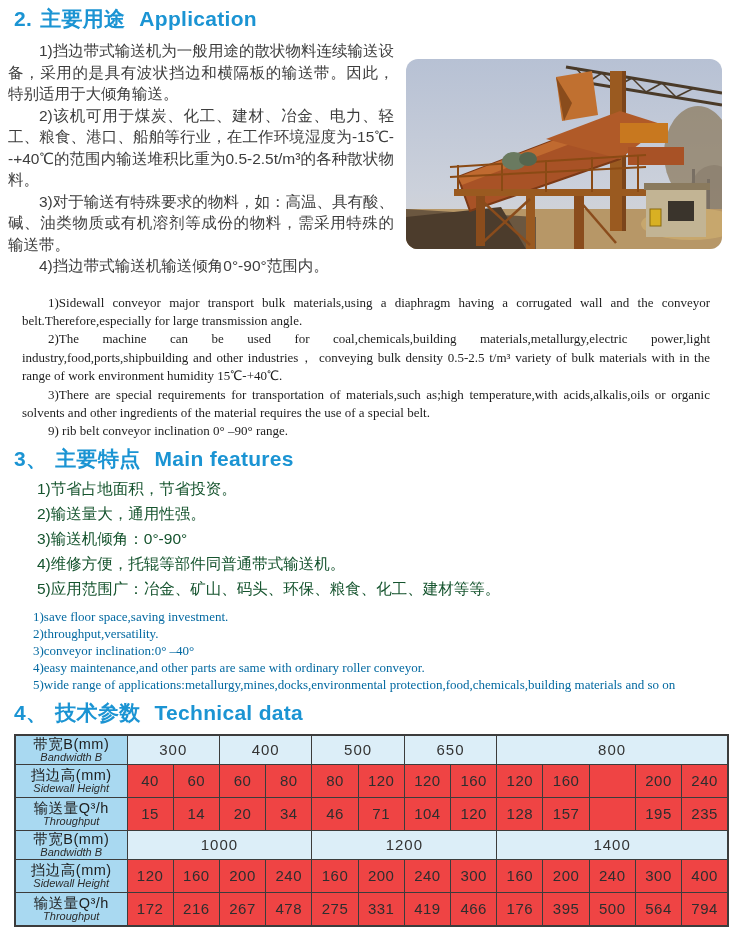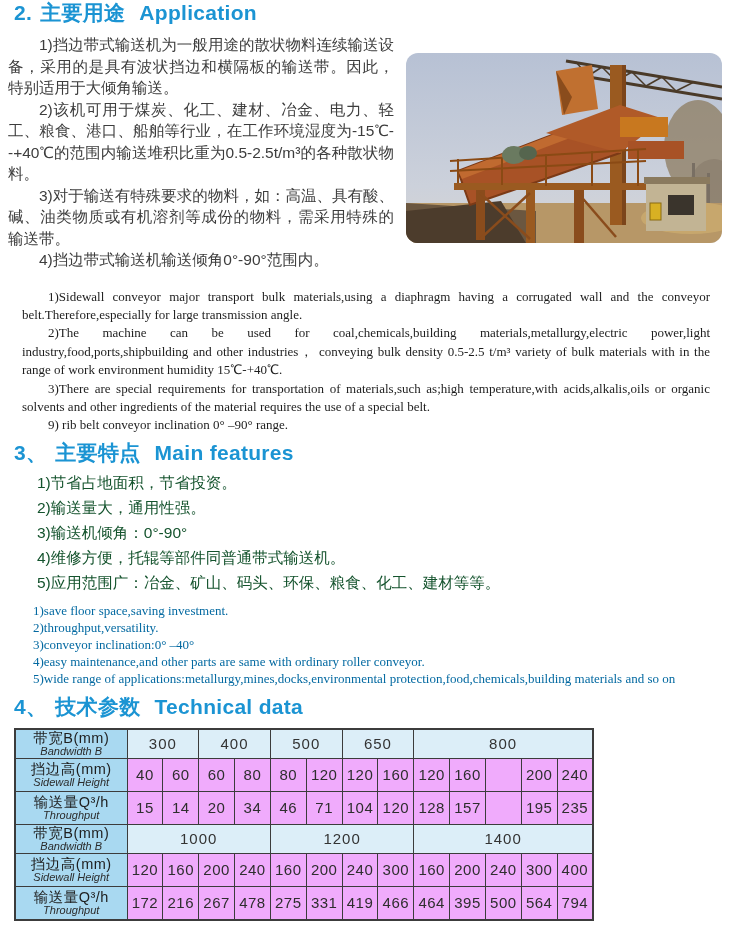--- a/index.html
+++ b/index.html
@@ -5,51 +5,51 @@
   html,body{margin:0;padding:0;background:#ffffff;}
   body{width:743px;height:931px;overflow:hidden;font-family:"Liberation Sans",sans-serif;}
   .page{position:relative;width:743px;height:931px;background:#fff;}
 
   h2.sec-title{margin:0 0 0 14px;font-size:21px;line-height:25px;font-weight:bold;
     color:#1b94d3;letter-spacing:.3px;}
   h2.sec-title .t-zh{margin-left:8px;}
   h2.sec-title .t-en{margin-left:14px;font-weight:bold;}
 
   
-  #sec2-title{}
+  #sec2-title{padding-top:6px;}
   .app-body{margin:9px 21px 0 8px;}
   .photo{float:right;width:316px;height:190px;margin:19px 0 8px 12px;border-radius:12px;
     overflow:hidden;}
   .photo svg{display:block;}
   .zh-paras p{margin:0;font-size:15.5px;line-height:21.5px;color:#3d3d3d;
     text-align:justify;text-indent:2em;}
   .clear{clear:both;}
   .en-paras{margin:17px 12px 0 14px;font-family:"Liberation Serif",serif;}
   .en-paras p{margin:0;font-size:13px;line-height:18.4px;color:#1d1d1d;
     text-align:justify;text-indent:2em;}
 
   
   #sec3-title{margin-top:6px;line-height:24px;}
   .zh-feats{margin:5px 0 0 37px;}
   .zh-feats p{margin:0;font-size:15.5px;line-height:25px;color:#14532d;}
   .en-feats{margin:7px 0 0 33px;font-family:"Liberation Serif",serif;}
   .en-feats p{margin:0;font-size:13px;line-height:17px;color:#0369a1;}
 
   
   #sec4-title{margin-top:8px;line-height:24px;}
-  table.tech{border-collapse:collapse;table-layout:fixed;width:580px;margin:9px 0 0 14px;
+  table.tech{border-collapse:collapse;table-layout:fixed;width:715px;margin:9px 0 0 14px;
     border:2px solid #3c3c3c;}
   table.tech td{border:1px solid #3c3c3c;text-align:center;vertical-align:middle;
     padding:0;overflow:hidden;}
   td.lab{background:#a9d9f1;height:32px;}
   td.lab .lab-zh{font-size:14.5px;color:#1e1e1e;line-height:15px;letter-spacing:.5px;}
   td.lab .lab-en{font-size:11px;color:#2b2b2b;line-height:10px;font-style:italic;}
   tr.band-row td{height:28px;}
   td.band{background:#dceef8;font-size:15px;color:#333;letter-spacing:1px;}
-  td.val{background:#f0abfc;font-size:15px;color:#2e2e2e;letter-spacing:.5px;height:32px;}
+  td.val{background:#ef4444;font-size:15px;color:#2e2e2e;letter-spacing:.5px;height:32px;}
   td.heavy{border-left-width:2px;}
 </style>
 </head>
 <body>
 
 <div class="page">
 
   <section>
     <h2 class="sec-title" id="sec2-title"><span>2.</span><span class="t-zh">主要用途</span><span class="t-en">Application</span></h2>
 
@@ -278,21 +278,21 @@
               <div class="lab-en">Throughput</div>
             </td>
             <td class="val">172</td>
             <td class="val">216</td>
             <td class="val">267</td>
             <td class="val">478</td>
             <td class="val heavy">275</td>
             <td class="val">331</td>
             <td class="val">419</td>
             <td class="val">466</td>
-            <td class="val heavy">464</td>
+            <td class="val heavy">176</td>
             <td class="val">395</td>
             <td class="val">500</td>
             <td class="val">564</td>
             <td class="val">794</td>
           </tr>
         </tbody>
     </table>
   </section>
 
 </div>

